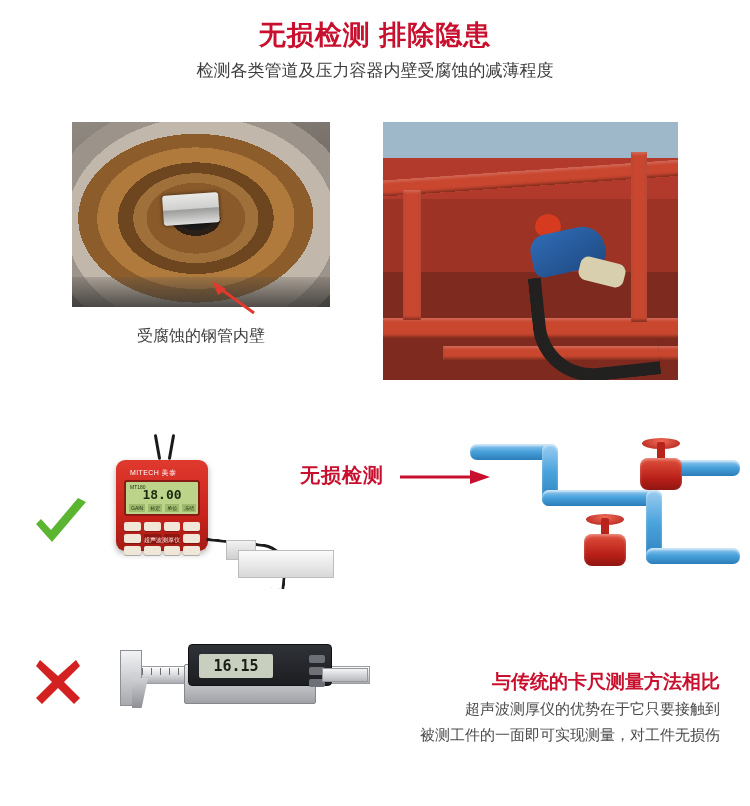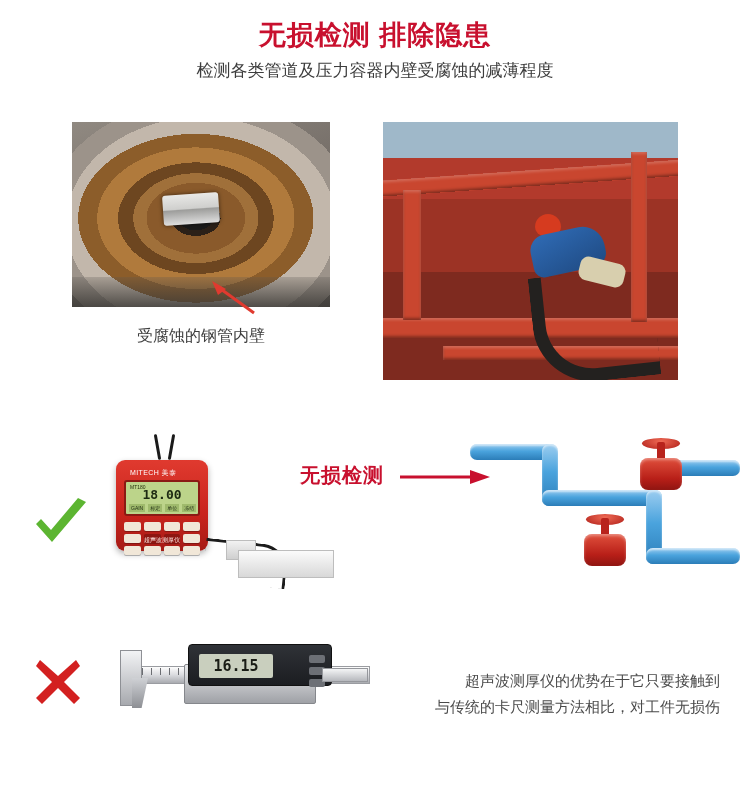--- a/index.html
+++ b/index.html
@@ -554,15 +554,16 @@
     <div class="caliper-btns">
       <i></i>
       <i></i>
       <i></i>
     </div>
   </div>
   <div class="caliper-tail"></div>
 </div>
 
 <div class="bottom-text">
+  <div class="bottom-title">与传统的卡尺测量方法相比</div>
   <div class="bottom-body">超声波测厚仪的优势在于它只要接触到</div>
-  <div class="bottom-body" style="margin-top:0;">与传统的卡尺测量方法相比，对工件无损伤</div>
+  <div class="bottom-body" style="margin-top:0;">被测工件的一面即可实现测量，对工件无损伤</div>
 </div>
 
 </body></html>

